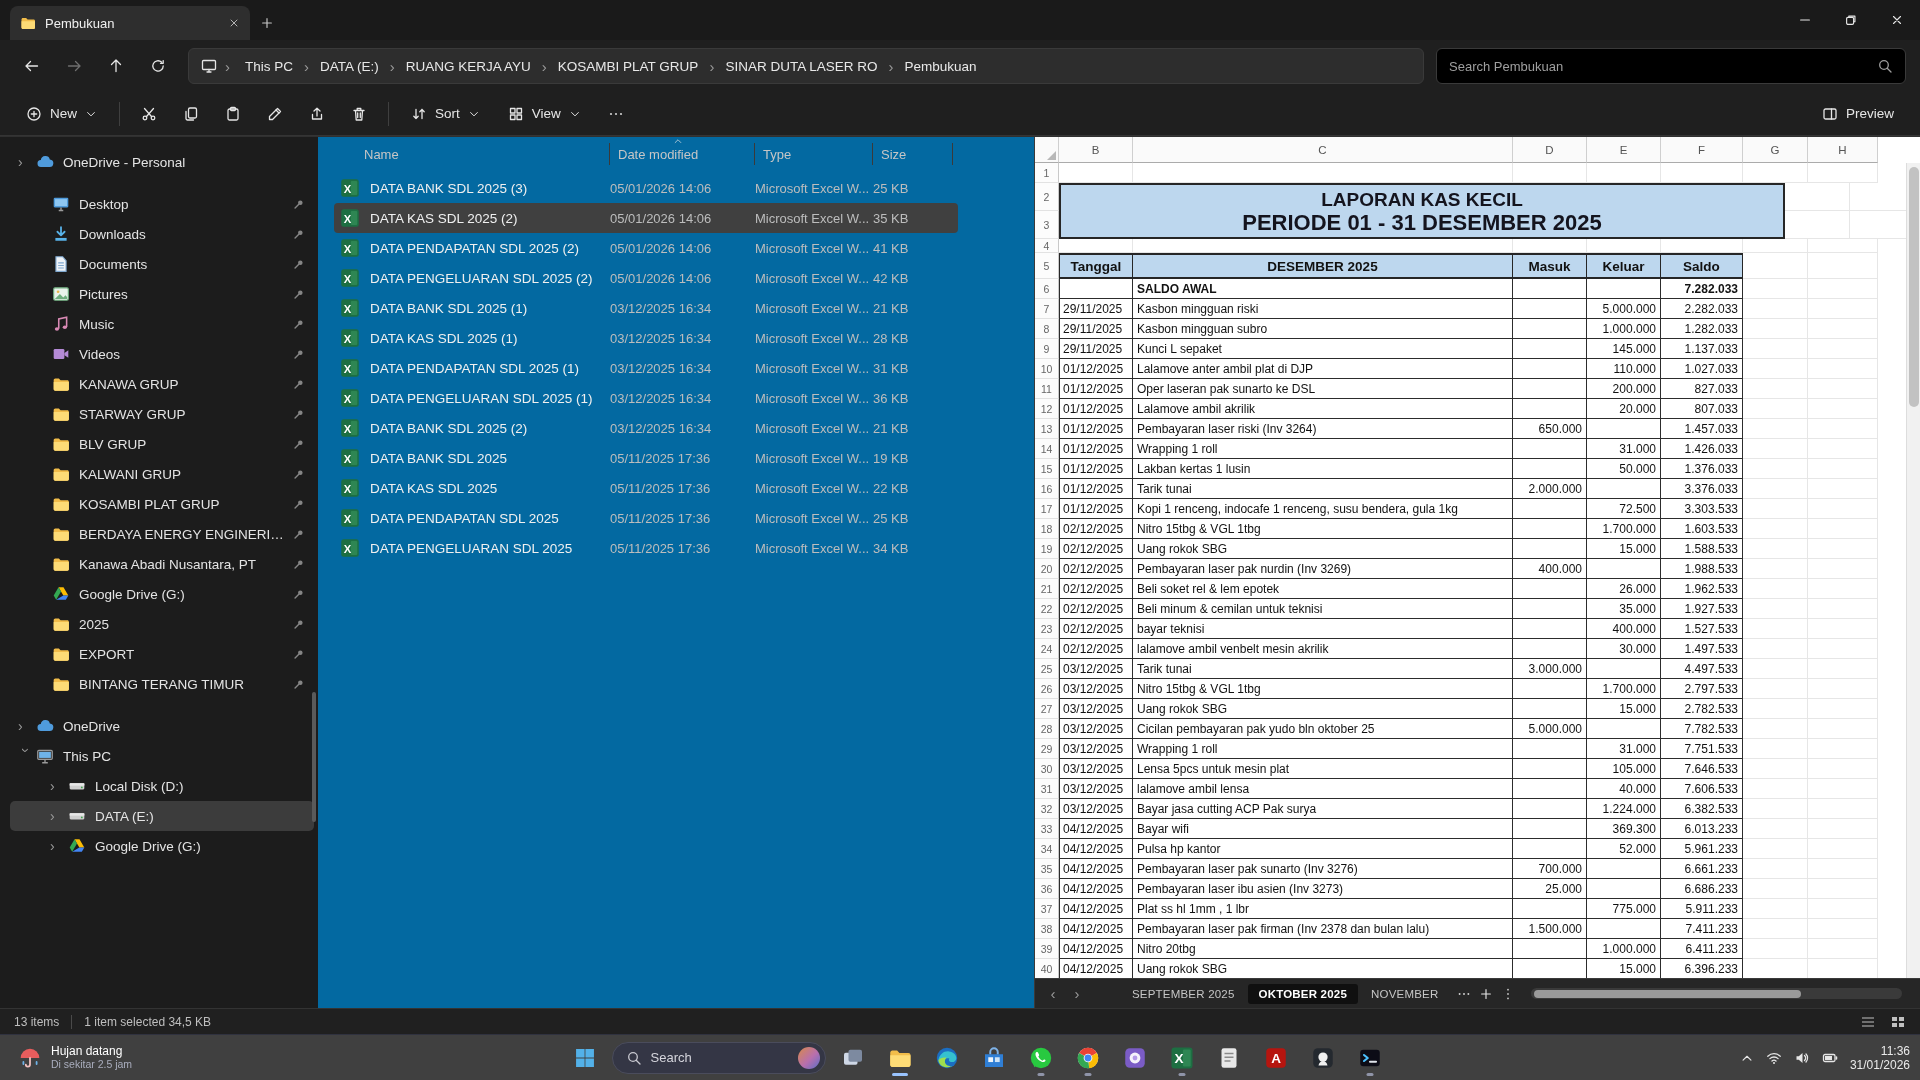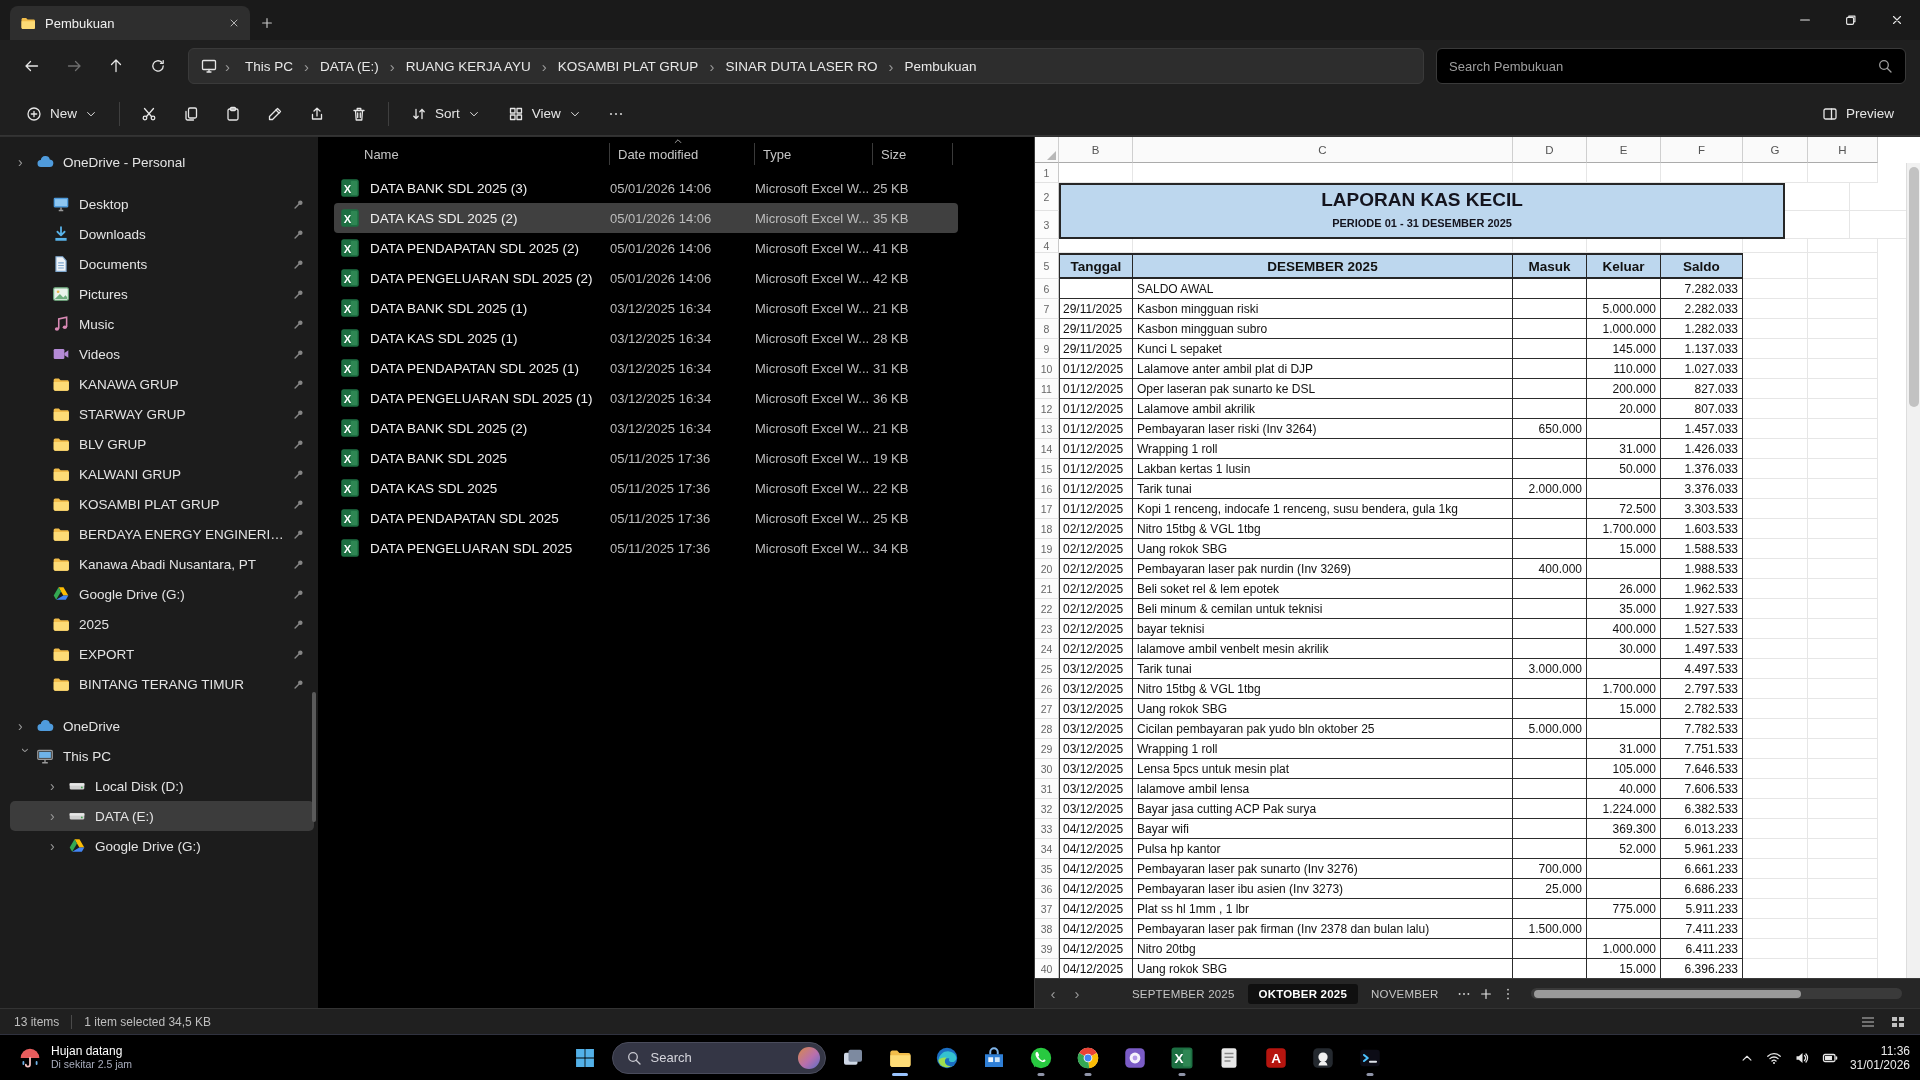--- a/index.html
+++ b/index.html
@@ -54,21 +54,21 @@
   .chev::before { content:"›"; }
   .srow.chev-right .chev { visibility:visible; }
   .srow.chev-down .chev { visibility:visible; transform:rotate(90deg); }
   .sic { margin:0 9px 0 2px; }
   .slabel { flex:1; overflow:hidden; text-overflow:ellipsis; }
   .pin { display:none; margin-left:auto; opacity:.75; }
   .srow.pinned .pin { display:inline-flex; }
   .side-scroll { position:absolute; right:2px; top:555px; width:4px; height:130px; border-radius:2px; background:#5a5a5a; }
 
   
-  .filelist { flex:1; display:flex; flex-direction:column; overflow:hidden; background:#000000; }
+  .filelist { flex:1; display:flex; flex-direction:column; overflow:hidden; background:#0369a1; }
   .flhead { height:34px; display:flex; align-items:center; padding-left:16px; color:#c6c6c6; font-size:13px; flex:none; }
   .fh { display:flex; align-items:center; height:22px; border-right:1px solid #3a3a3a; padding:0 8px; position:relative; }
   .fh-name { width:276px; padding-left:30px; }
   .fh-date { width:145px; }
   .fh-type { width:118px; }
   .fh-size { width:80px; }
   .sortcaret { position:absolute; top:-7px; left:44%; width:10px; height:10px; opacity:.85; }
   .frows { padding:2px 0 0 16px; }
   .frow { display:flex; align-items:center; height:30px; width:624px; border-radius:4px; padding-left:6px; }
   .frow.selected { background:#404040; }
@@ -87,26 +87,26 @@
   .clet { background:#fafafa; border-right:1px solid #cfcfcf; border-bottom:1px solid #ababab; color:#555; font-size:11.5px; display:flex; align-items:center; justify-content:center; }
   .wB{width:74px;} .wC{width:380px;} .wD{width:74px;} .wE{width:74px;} .wF{width:82px;} .wG{width:65px;} .wH{width:70px;}
   .xrow { display:flex; height:20px; }
   .h14 { height:14px; } .h26 { height:26px; } .h28 { height:28px; }
   .rn { width:24px; flex:none; background:#fcfcfc; border-right:1px solid #c9c9c9; border-bottom:1px solid #e2e2e2; color:#666; font-size:10.5px; display:flex; align-items:center; justify-content:center; }
   .xc { display:flex; align-items:center; overflow:hidden; white-space:nowrap; }
   .gcell { border-right:1px solid #e6e6e6; border-bottom:1px solid #e6e6e6; }
   .bcell { border-right:1px solid #2c2c2c; border-bottom:1px solid #2c2c2c; font-size:12px; padding:0 4px; color:#121212; }
   .xrow .wB.bcell { border-left:1px solid #2c2c2c; padding:0 3px; }
   .num { justify-content:flex-end; }
-  .xrow.bold .bcell { font-weight:normal; }
+  .xrow.bold .bcell { font-weight:bold; }
   .titleblock { display:flex; }
   .rncol { display:flex; flex-direction:column; width:24px; flex:none; }
   .merged { width:808px; height:56px; background:#bdd7ee; border:2px solid #262626; display:flex; flex-direction:column; align-items:center; justify-content:center; color:#14141e; }
   .t1 { font-size:19px; font-weight:bold; line-height:24px; }
-  .t2 { font-size:11px; font-weight:bold; line-height:22px; }
+  .t2 { font-size:22px; font-weight:bold; line-height:22px; }
   .tbr { display:flex; flex-direction:column; }
   .tbr .r { display:flex; }
   .hcell { background:#bdd7ee; border-top:2px solid #262626; border-bottom:2px solid #262626; border-right:1px solid #262626; font-weight:bold; font-size:13.5px; color:#111; display:flex; align-items:center; justify-content:center; }
   .hcell.first { border-left:1px solid #262626; }
   .vscroll { position:absolute; top:26px; right:0; bottom:0; width:14px; background:#f1f1f1; border-left:1px solid #dddddd; }
   .vthumb { position:absolute; top:4px; left:2px; width:10px; height:240px; background:#c2c2c2; border-radius:5px; }
 
   
   .tabbar { height:30px; flex:none; background:#262626; border-top:1px solid #3a3a3a; display:flex; align-items:center; padding:0 10px; gap:8px; color:#c6c6c6; }
   .tbnav { font-size:15px; color:#9a9a9a; width:16px; text-align:center; }
@@ -115,21 +115,21 @@
   .stab.active { background:#101010; color:#ffffff; font-weight:bold; }
   .hscroll { flex:1; height:11px; background:#3a3a3a; border-radius:6px; margin:0 8px; position:relative; }
   .hthumb { position:absolute; left:3px; top:1.5px; width:72%; height:8px; background:#9a9a9a; border-radius:4px; }
 
   
   .statusbar { height:26px; flex:none; background:#202020; border-top:1px solid #333; display:flex; align-items:center; padding:0 14px; gap:12px; font-size:12px; color:#bfbfbf; }
   .sbsep { width:1px; height:14px; background:#4a4a4a; }
   .sb-right { margin-left:auto; display:flex; gap:14px; align-items:center; }
 
   
-  .taskbar { height:46px; flex:none; background:#000000; border-top:1px solid #30323f; position:relative; display:flex; align-items:center;padding-left:34px; }
+  .taskbar { height:46px; flex:none; background:#404040; border-top:1px solid #30323f; position:relative; display:flex; align-items:center;padding-left:34px; }
   .widget { position:absolute; left:10px; display:flex; align-items:center; gap:9px; padding:4px 8px; border-radius:6px; }
   .wtxt .l1 { font-size:12px; color:#ffffff; line-height:14px; }
   .wtxt .l2 { font-size:10.5px; color:#a9adbd; line-height:13px; }
   .tb-center { margin:0 auto; display:flex; align-items:center; gap:7px; }
   .tb-btn { width:40px; height:40px; border-radius:6px; display:flex; align-items:center; justify-content:center; position:relative; }
   .tb-btn.open::after { content:""; position:absolute; bottom:2px; left:50%; transform:translateX(-50%); width:7px; height:3px; border-radius:2px; background:#8f94a8; }
   .tb-btn.focused::after { width:16px; background:#9ac4ff; }
   .tb-search { height:32px; border-radius:16px; background:#35364200; background:#343645; border:1px solid #4a4c5c; display:flex; align-items:center; gap:9px; padding:0 5px 0 13px; width:214px; font-size:13px; color:#d5d5dc; }
   .bing { width:22px; height:22px; border-radius:50%; background:linear-gradient(135deg,#d88a4a 0%,#b86fae 55%,#5a6fc8 100%); margin-left:auto; }
   .tray { position:absolute; right:10px; display:flex; align-items:center; gap:12px; }

